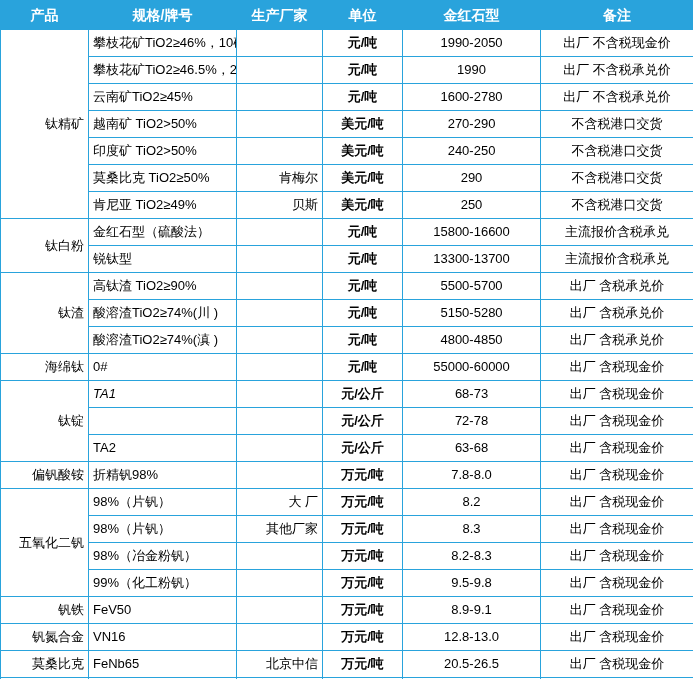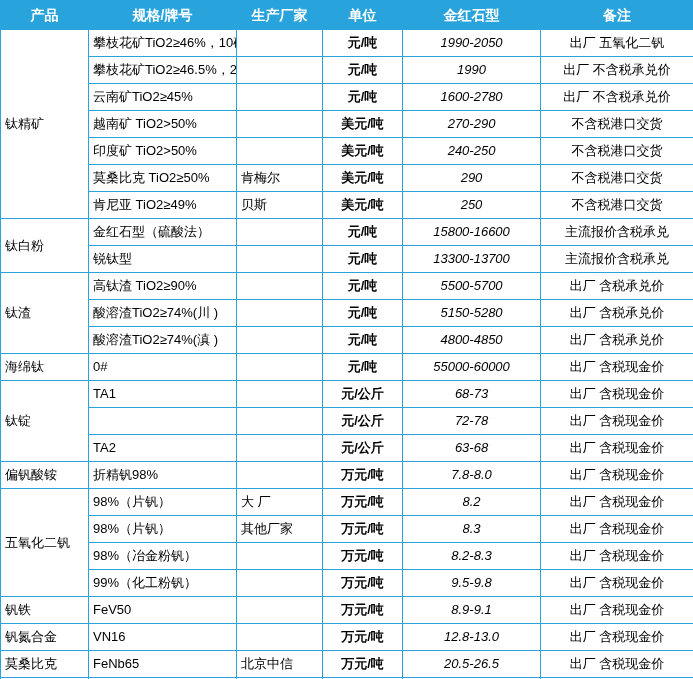--- a/index.html
+++ b/index.html
@@ -33,39 +33,38 @@
     background: #29a3dc;
     color: #ffffff;
     font-weight: bold;
     text-align: center;
     font-size: 14px;
     height: 28px;
     line-height: 28px;
     margin-top: 9px;
   }
   td.c-name {
-    text-align: left;
+    text-align: right;
     font-weight: normal;
   }
   td.c-spec {
     text-align: left;
   }
   td.c-spec2 {
     text-align: left;
   }
   td.c-maker {
-    text-align: left;
+    text-align: right;
   }
   td.c-unit {
     text-align: center;
     font-weight: bold;
   }
   td.c-price {
     text-align: center;
-    font-style: italic;
   }
   td.c-note {
     text-align: center;
   }
   .col-name  { width: 88px; }
   .col-spec  { width: 148px; }
   .col-spec2 { width: 0px; }
   .col-maker { width: 86px; }
   .col-unit  { width: 80px; }
   .col-price { width: 138px; }
@@ -94,21 +93,21 @@
       <th>备注</th>
     </tr>
   </thead>
   <tbody id="table-body">
       <tr>
         <td class="c-name" rowspan="7">钛精矿</td>
         <td class="c-spec" colspan="2">攀枝花矿TiO2≥46%，10矿</td>
         <td class="c-maker"></td>
         <td class="c-unit">元/吨</td>
         <td class="c-price">1990-2050</td>
-        <td class="c-note">出厂 五氧化二钒</td>
+        <td class="c-note">出厂 不含税现金价</td>
       </tr>
       <tr>
         <td class="c-spec" colspan="2">攀枝花矿TiO2≥46.5%，20矿</td>
         <td class="c-maker"></td>
         <td class="c-unit">元/吨</td>
         <td class="c-price">1990</td>
         <td class="c-note">出厂 不含税承兑价</td>
       </tr>
       <tr>
         <td class="c-spec" colspan="2">云南矿TiO2≥45%</td>
@@ -185,21 +184,21 @@
       <tr>
         <td class="c-name" rowspan="1">海绵钛</td>
         <td class="c-spec" colspan="2">0#</td>
         <td class="c-maker"></td>
         <td class="c-unit">元/吨</td>
         <td class="c-price">55000-60000</td>
         <td class="c-note">出厂 含税现金价</td>
       </tr>
       <tr>
         <td class="c-name" rowspan="3">钛锭</td>
-        <td class="c-spec" style="width: 68px;">TA1</td>
+        <td class="c-spec" style="width: 68px; font-style: italic;">TA1</td>
         <td class="c-spec2">圆锭(宝鸡地区)</td>
         <td class="c-maker"></td>
         <td class="c-unit">元/公斤</td>
         <td class="c-price">68-73</td>
         <td class="c-note">出厂 含税现金价</td>
       </tr>
       <tr>
         <td class="c-spec" style="width: 68px;"></td>
         <td class="c-spec2">EB板坯</td>
         <td class="c-maker"></td>

